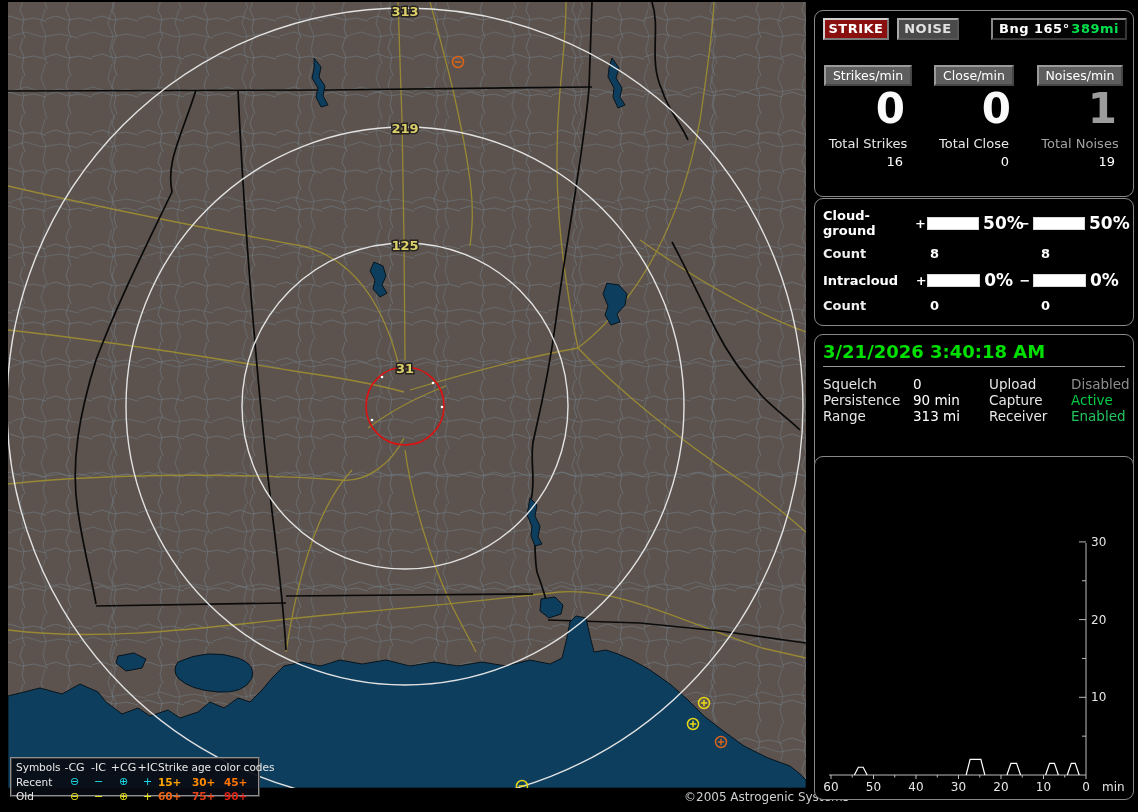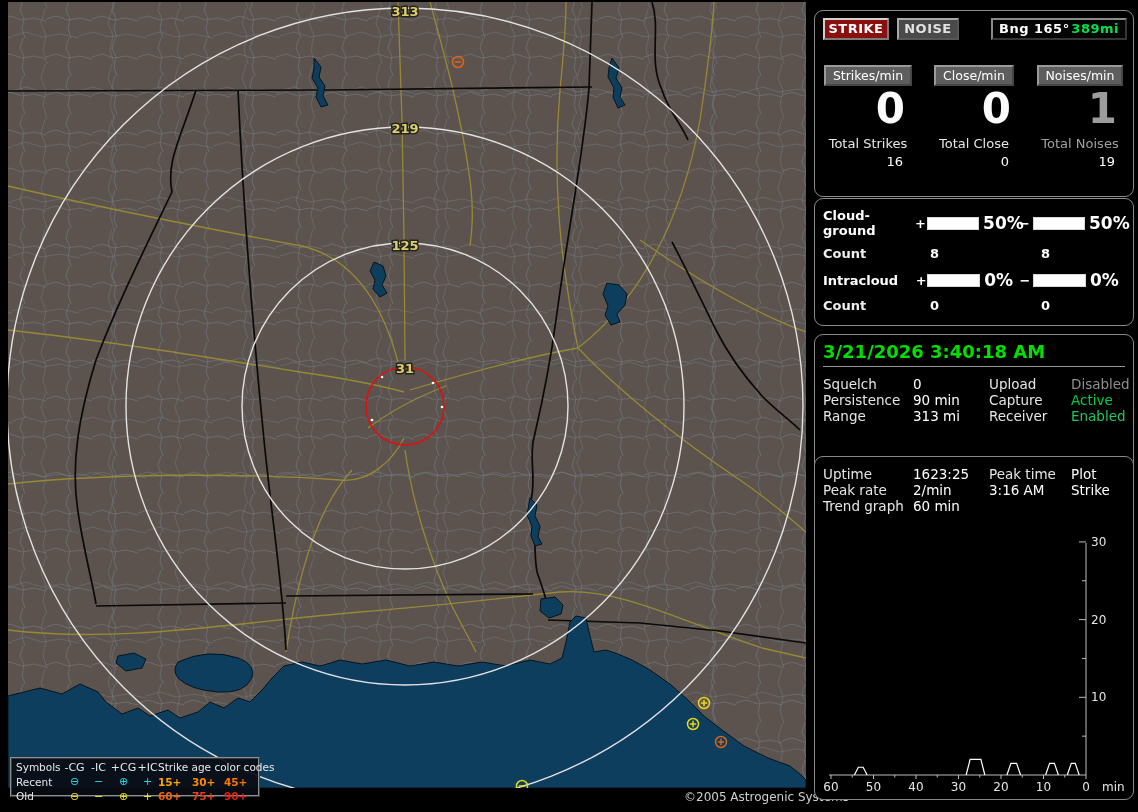--- a/index.html
+++ b/index.html
@@ -284,34 +284,20 @@
     <span class="val" style="color: rgb(0, 204, 68);">Active</span>
 
     <span class="lab">Range</span>
     <span class="val">313 mi</span>
     <span class="lab">Receiver</span>
     <span class="val" style="color: #22c55e;">Enabled</span>
   </div>
 </div>
 
 <div class="pbox" id="box-trend">
-  <div class="stat-grid">
-    <span class="lab">Uptime</span>
-    <span class="val">1623:25</span>
-    <span class="lab">Peak time</span>
-    <span class="val">Plot</span>
-
-    <span class="lab">Peak rate</span>
-    <span class="val">2/min</span>
-    <span class="val">3:16 AM</span>
-    <span class="val">Strike</span>
-
-    <span class="lab">Trend graph</span>
-    <span class="val">60 min</span>
-  </div>
   <svg id="trend-svg" width="318" height="258" viewBox="0 0 318 258">
       <line x1="271" y1="6" x2="271" y2="238" stroke="#bdbdbd"></line>
       <line x1="14" y1="238" x2="271" y2="238" stroke="#bdbdbd"></line>
       <line x1="264" y1="4.900000000000006" x2="271" y2="4.900000000000006" stroke="#bdbdbd"></line>
       <text x="276" y="8.900000000000006" class="tick-text">30</text>
       <line x1="264" y1="82.60000000000002" x2="271" y2="82.60000000000002" stroke="#bdbdbd"></line>
       <text x="276" y="86.60000000000002" class="tick-text">20</text>
       <line x1="264" y1="160.3" x2="271" y2="160.3" stroke="#bdbdbd"></line>
       <text x="276" y="164.3" class="tick-text">10</text>
       <line x1="267" y1="199.15" x2="271" y2="199.15" stroke="#bdbdbd"></line>

